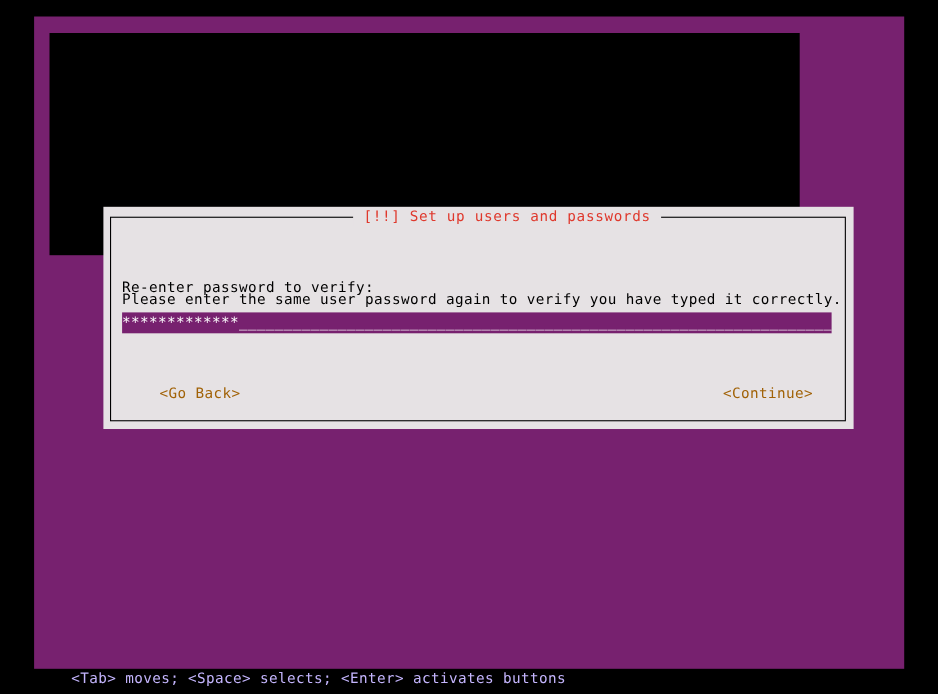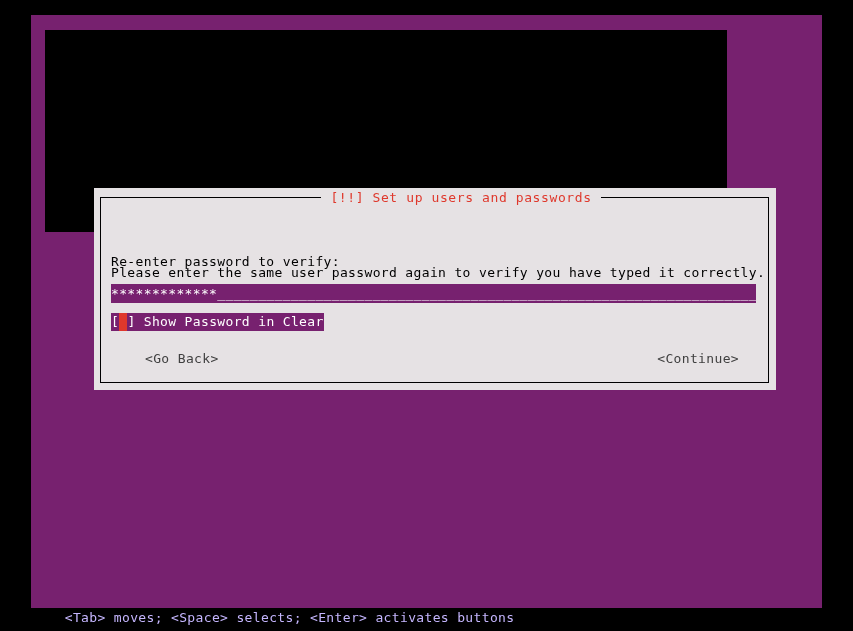--- a/index.html
+++ b/index.html
@@ -138,21 +138,21 @@
     position: absolute;
     left: 0;
     top: 152px;
     width: 667px;
     height: 18px;
   }
   .btn {
     position: absolute;
     font-size: 13px;
     line-height: 18px;
-    color: #404040;
+    color: #a16207;
     white-space: pre;
     background: transparent;
     border: 0;
     padding: 0;
     margin: 0;
     font-family: inherit;
     letter-spacing: 0.35px;
   }
   #go-back-button  { left: 44px; }
   #continue-button { right: 29px; }
@@ -190,21 +190,20 @@
       </div>
 
       <div id="dialog-body">
 
         <div class="line" id="intro-text">Please enter the same user password again to verify you have typed it correctly.</div>
 
         <div class="line" id="prompt-text">Re-enter password to verify:</div>
 
         <div id="password-field" title="Re-enter password to verify:"><span>*************</span><span>_____________________________________________________________________</span></div>
 
-        <div id="show-clear-row"><span>[</span><span id="checkbox-cursor"> </span><span>]</span><span> Show Password in Clear</span></div>
 
         <div id="button-row">
           <button class="btn" id="go-back-button">&lt;Go Back&gt;</button>
           <button class="btn" id="continue-button">&lt;Continue&gt;</button>
         </div>
 
       </div>
     </div>
   </div>
 

